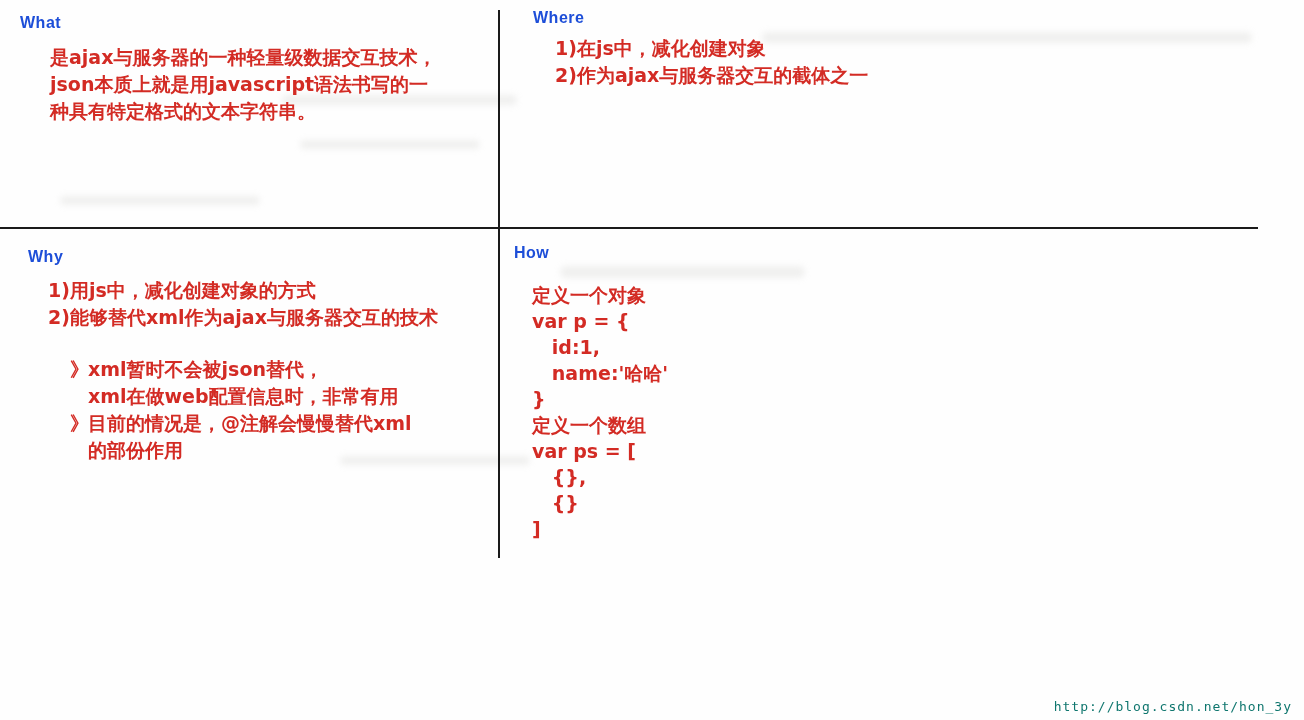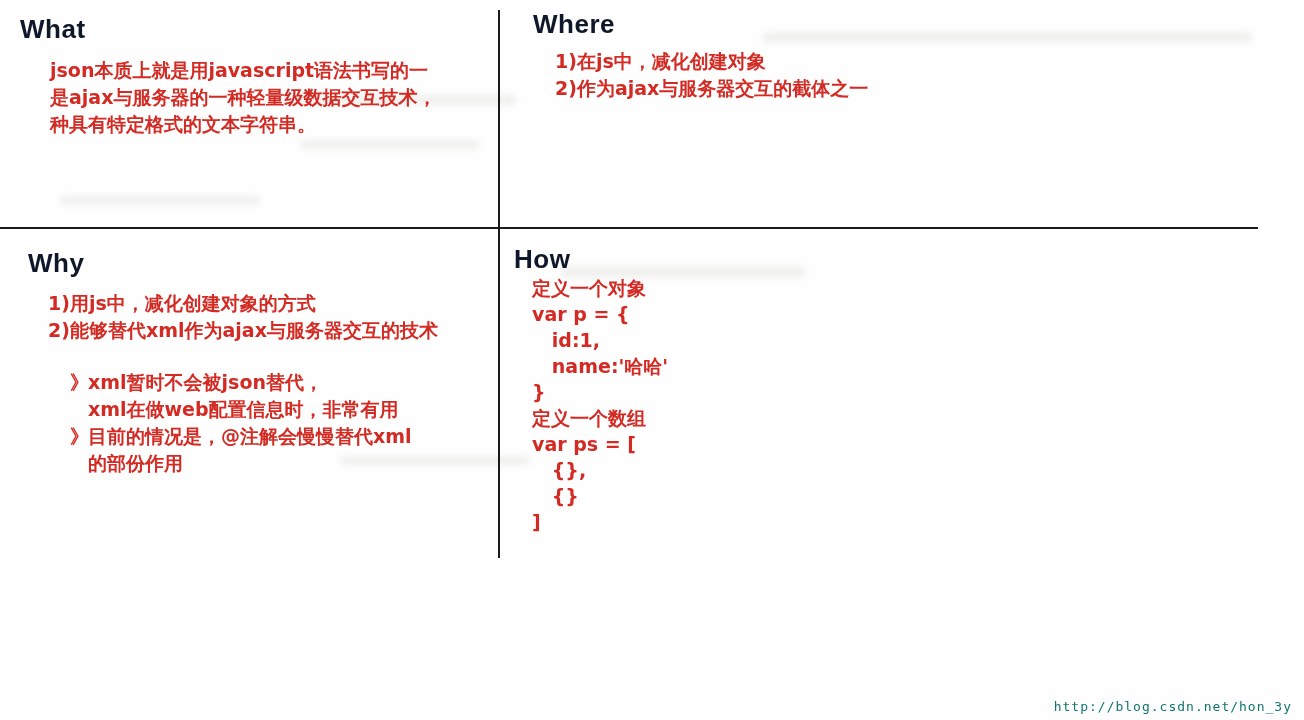--- a/index.html
+++ b/index.html
@@ -38,23 +38,23 @@
   .sm1 { left: 282px; top: 95px;  width: 235px; height: 10px; }
   .sm2 { left: 762px; top: 32px;  width: 490px; height: 11px; }
   .sm3 { left: 60px;  top: 196px; width: 200px; height: 9px;  }
   .sm4 { left: 560px; top: 266px; width: 245px; height: 12px; }
   .sm5 { left: 340px; top: 456px; width: 190px; height: 9px;  }
   .sm6 { left: 300px; top: 140px; width: 180px; height: 9px;  }
 
   .quad { position: absolute; }
   .quad h2 {
     font-family: "Liberation Sans", "DejaVu Sans", sans-serif;
-    font-size: 26px;
+    font-size: 16px;
     font-weight: 700;
-    color: #0f172a;
+    color: #1d4ed8;
     letter-spacing: 0.5px;
   }
   .body {
     color: #d32b24;
     font-weight: 700;
     font-size: 19px;
     line-height: 27px;
   }
   .line { white-space: pre; }
 
@@ -65,21 +65,21 @@
   .q-where .body { margin: 8px 0 0 22px; }
 
   .q-why   { left: 28px;  top: 248px; }
   .q-why   .body { margin: 11px 0 14px 20px; }
   .q-why   .notes { margin-top: 25px; margin-left: 22px; }
   .note { display: flex; align-items: flex-start; }
   .note .marker { width: 18px; flex: 0 0 18px; margin-right: 0; }
   .note .note-lines { margin-left: 0; }
 
   .q-how   { left: 514px; top: 244px; }
-  .q-how   .body { margin: 0 0 0 18px; line-height: 26px; }
+  .q-how   .body { margin: 20px 0 0 18px; line-height: 26px; }
 
   .watermark {
     position: absolute;
     right: 12px; bottom: 6px;
     font-family: "DejaVu Sans Mono", "Liberation Mono", monospace;
     font-size: 13px;
     color: #0f766e;
     letter-spacing: 1px;
   }
 </style>
@@ -94,22 +94,22 @@
   <div class="smudge sm4"></div>
   <div class="smudge sm5"></div>
   <div class="smudge sm6"></div>
 
   <div class="vline"></div>
   <div class="hline"></div>
 
   <section class="quad q-what">
     <h2>What</h2>
     <div class="body">
+      <div class="line">是ajax与服务器的一种轻量级数据交互技术，</div>
       <div class="line">json本质上就是用javascript语法书写的一</div>
-      <div class="line">是ajax与服务器的一种轻量级数据交互技术，</div>
       <div class="line">种具有特定格式的文本字符串。</div>
     </div>
   </section>
 
   <section class="quad q-where">
     <h2>Where</h2>
     <div class="body">
       <div class="line">1)在js中，减化创建对象</div>
       <div class="line">2)作为ajax与服务器交互的截体之一</div>
     </div>

